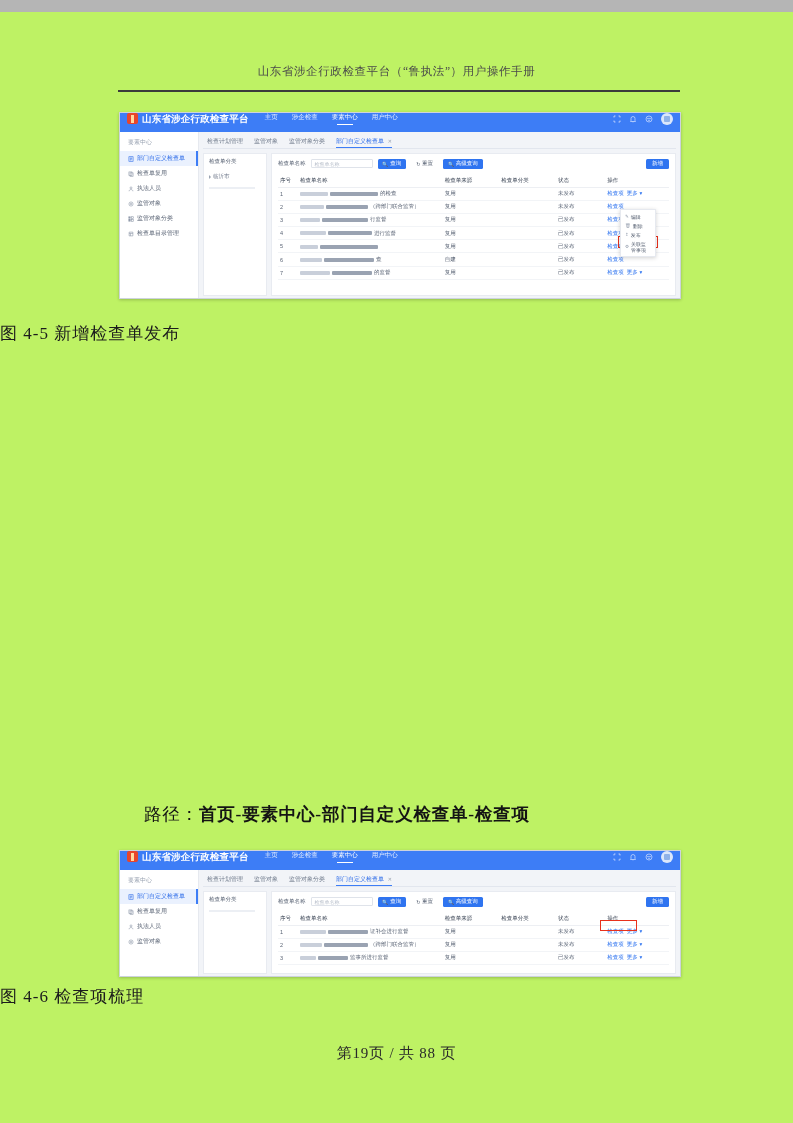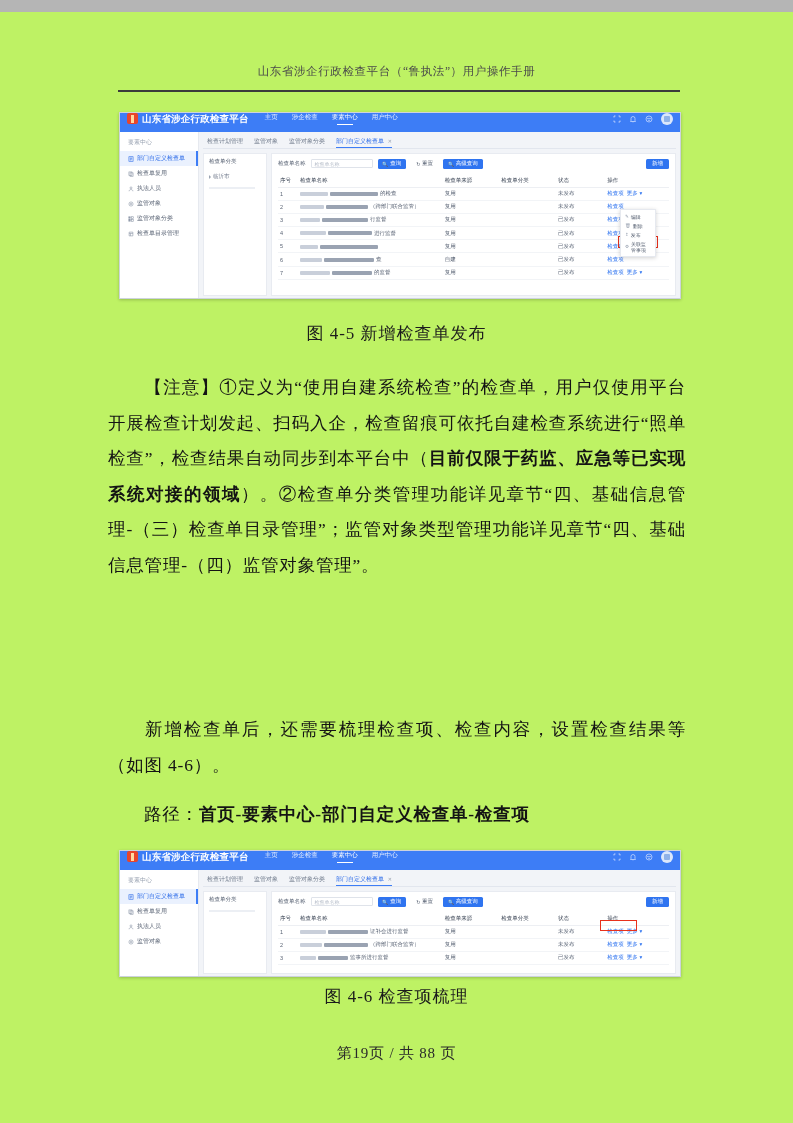--- a/index.html
+++ b/index.html
@@ -37,21 +37,21 @@
     left: 118px;
     width: 562px;
     height: 2px;
     background: #3b3b3b;
   }
 
   
   .caption {
     position: absolute;
     width: 793px;
-    text-align: center;
+    text-align: left;
     font-size: 17px;
     color: #1c1c1c;
     letter-spacing: 1px;
   }
   .para {
     position: absolute;
     left: 108px;
     width: 578px;
     font-size: 17.5px;
     line-height: 35.5px;
@@ -653,28 +653,22 @@
         <span class="dd-glyph">⚙</span>
         <span>关联监管事项</span>
       </div>
     </div>
   </div>
 
   <div class="redbox" style="left: 618px; top: 224px; width: 40px; height: 12px;"></div>
 
   <div class="caption" style="top: 310px;">图 4-5 新增检查单发布</div>
 
-  <div class="para" style="top: 358px;">
-    <span class="ind"></span><span>【注意】①定义为“使用自建系统检查”的检查单，用户仅使用平台开展检查计划发起、扫码入企，检查留痕可依托自建检查系统进行“照单检查”，检查结果自动同步到本平台中（</span><b>目前仅限于药监、应急等已实现系统对接的领域</b><span>）。②检查单分类管理功能详见章节“四、基础信息管理-（三）检查单目录管理”；监管对象类型管理功能详见章节“四、基础信息管理-（四）监管对象管理”。</span>
-  </div>
-
-
-  <div class="para" style="top: 700px;">
-    <span class="ind"></span><span>新增检查单后，还需要梳理检查项、检查内容，设置检查结果等（如图 4-6）。</span>
-  </div>
+
+
 
   <div class="para" style="top: 785px;">
     <span class="ind"></span><span>路径：</span><b>首页-要素中心-部门自定义检查单-检查项</b>
   </div>
 
   <div class="shot shot-2">
 
     <div class="app-bar">
       <div class="app-logo"></div>
       <div class="app-title">山东省涉企行政检查平台</div>

